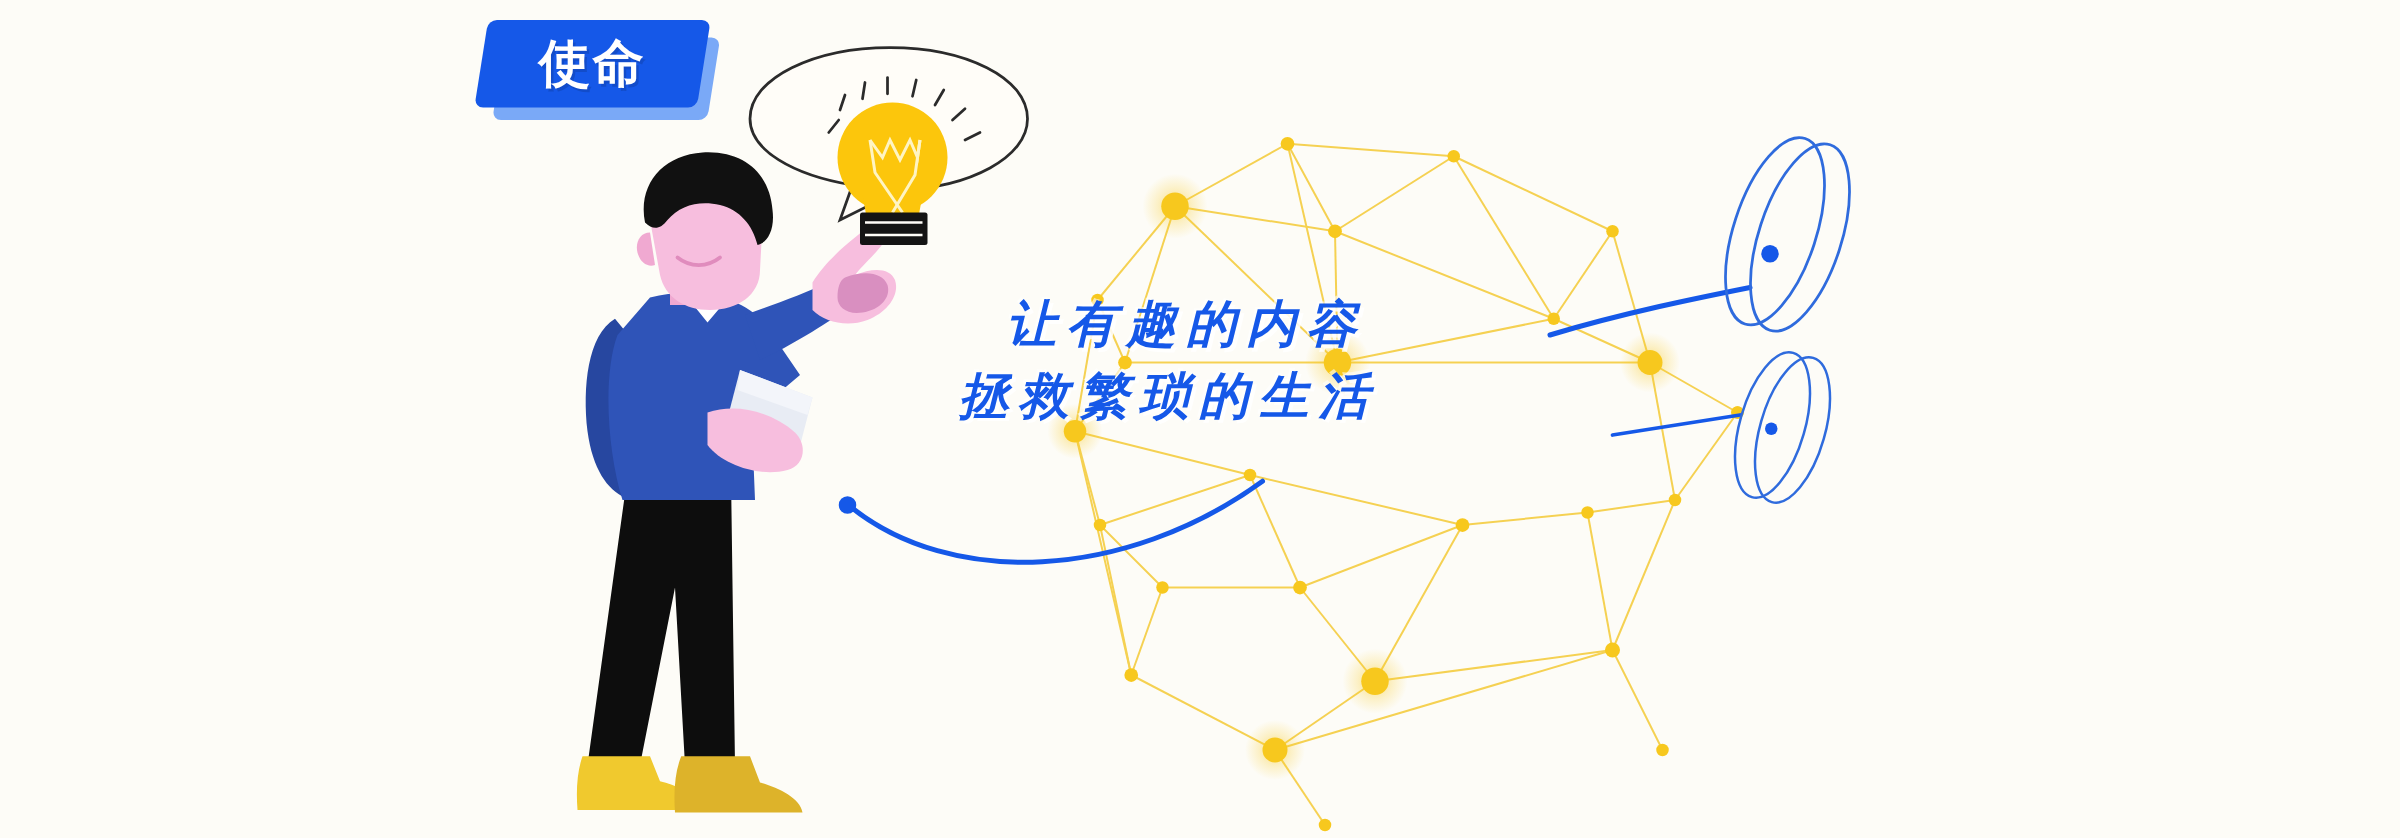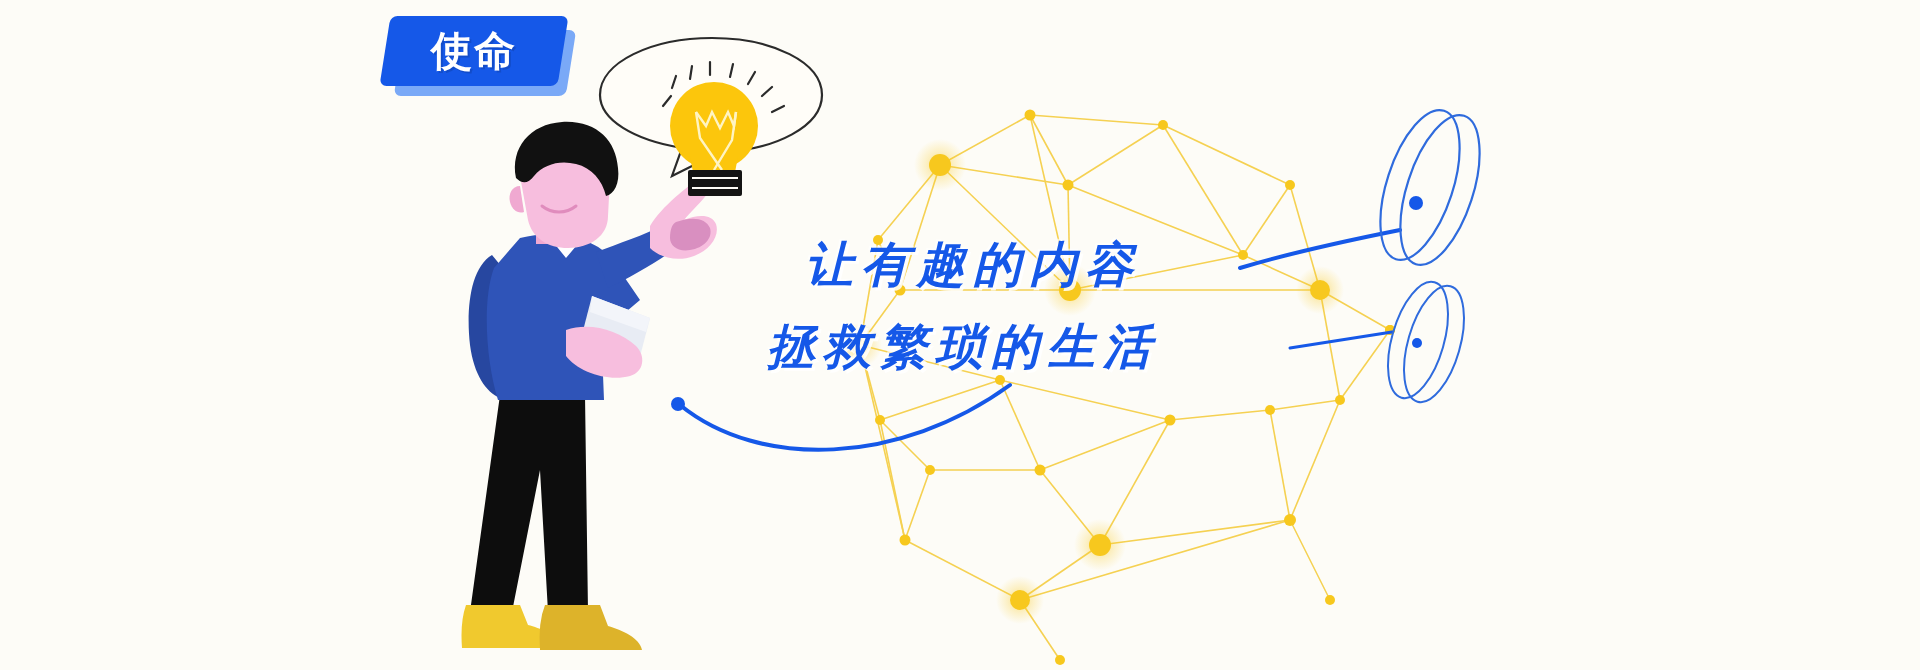--- a/index.html
+++ b/index.html
@@ -28,26 +28,26 @@
     line-height:1;white-space:nowrap;
     text-shadow:2px 2px 0 rgba(0,0,0,.13);
   }
 
   
   #headline{
     position:absolute;left:805px;top:238px;width:620px;
     z-index:6;pointer-events:none;
   }
   .hl-line{
-    color:#1558e8;font-size:48px;font-weight:bold;
+    color:#1558e8;font-size:40px;font-weight:bold;
     font-style:italic;letter-spacing:8px;line-height:1.12;
     white-space:nowrap;
     text-shadow:3px 3px 0 rgba(255,255,255,.85), -2px -2px 0 rgba(255,255,255,.6);
   }
-  .hl-line.second{margin-top:28px;margin-left:-38px;font-style:italic;}
+  .hl-line.second{margin-top:12px;margin-left:-38px;font-style:italic;}
 
   
   .layer{position:absolute;left:0;top:0;width:1920px;height:670px;}
   #net-layer{z-index:2;}
   #blue-layer{z-index:3;}
   #person-layer{z-index:5;}
   #bubble-layer{z-index:7;}
 </style>
 </head>
 <body>

